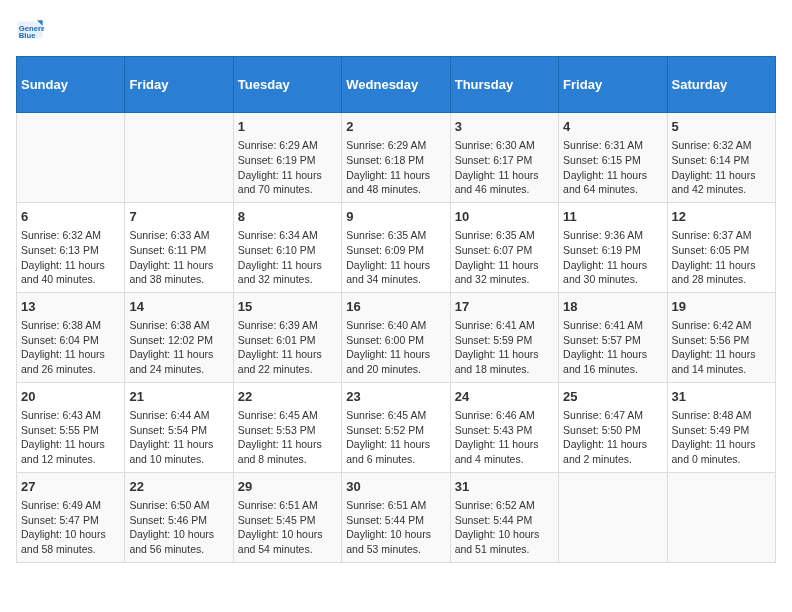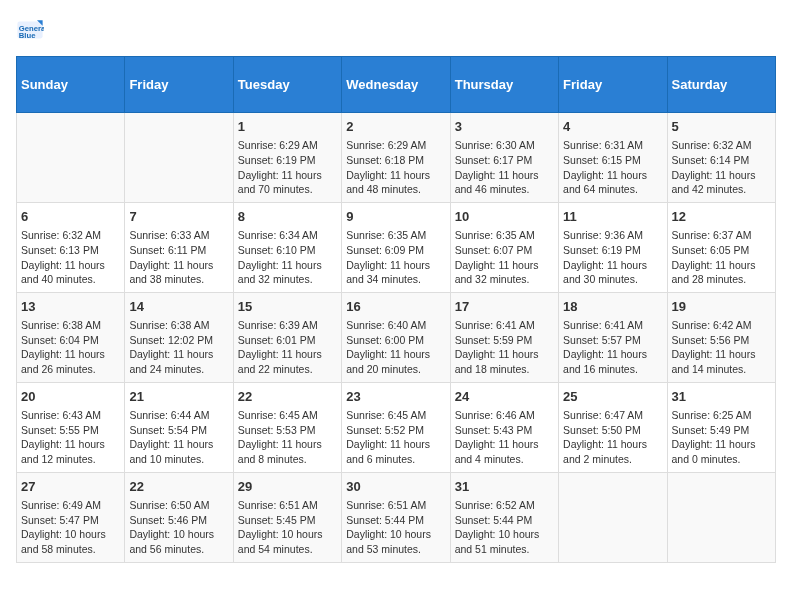--- a/index.html
+++ b/index.html
@@ -263,21 +263,21 @@
           <div class="day-info">Daylight: 11 hours and 4 minutes.</div>
         </td>
         <td>
           <div class="day-number">25</div>
           <div class="day-info">Sunrise: 6:47 AM</div>
           <div class="day-info">Sunset: 5:50 PM</div>
           <div class="day-info">Daylight: 11 hours and 2 minutes.</div>
         </td>
         <td>
           <div class="day-number">31</div>
-          <div class="day-info">Sunrise: 6:25 AM</div>
+          <div class="day-info">Sunrise: 8:48 AM</div>
           <div class="day-info">Sunset: 5:49 PM</div>
           <div class="day-info">Daylight: 11 hours and 0 minutes.</div>
         </td>
       </tr>
       <tr>
         <td>
           <div class="day-number">27</div>
           <div class="day-info">Sunrise: 6:49 AM</div>
           <div class="day-info">Sunset: 5:47 PM</div>
           <div class="day-info">Daylight: 10 hours and 58 minutes.</div>

